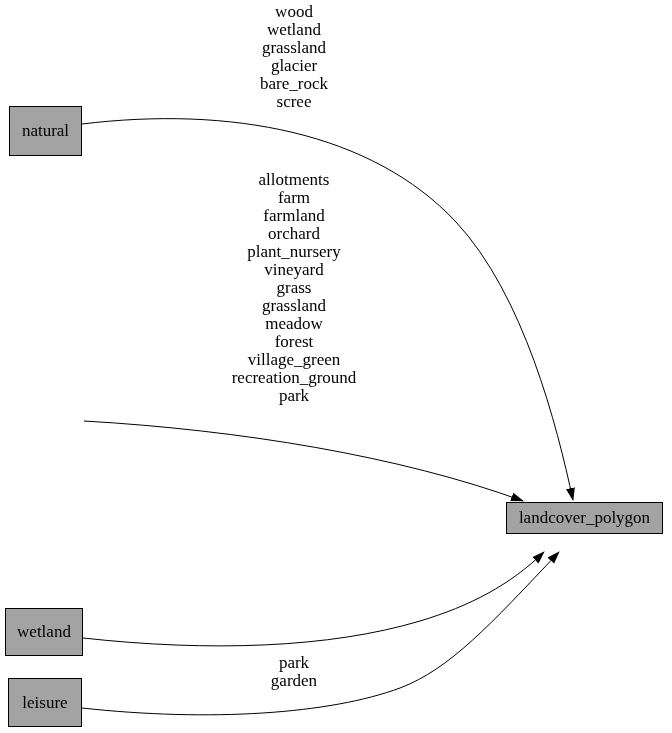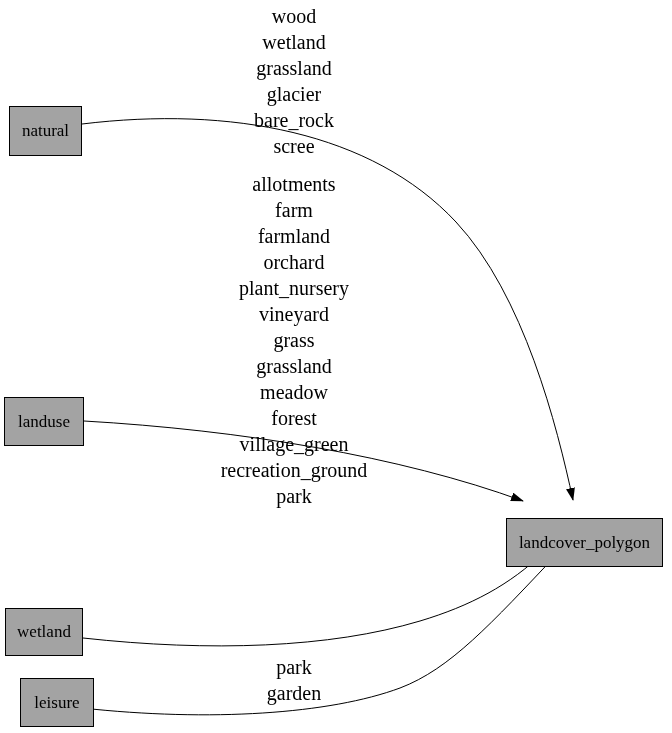--- a/index.html
+++ b/index.html
@@ -32,22 +32,22 @@
     display: flex;
     align-items: center;
     justify-content: center;
     font-size: 17px;
     color: #000000;
     white-space: nowrap;
   }
   .edge-label {
     position: absolute;
     text-align: center;
-    font-size: 20px;
-    line-height: 26px;
+    font-size: 17px;
+    line-height: 18px;
     color: #000000;
     white-space: pre-line;
   }
 </style>
 </head>
 <body>
 
 <div class="canvas">
 
   <svg class="edge-layer" viewBox="0 0 672 733" xmlns="http://www.w3.org/2000/svg">
@@ -59,33 +59,30 @@
     <path class="edge" d="M 82,124 C 230,106 372,132 456,222 C 524,295 557,426 573,500" marker-end="url(#arrowhead)"></path>
     <path class="edge" d="M 84,421 C 240,430 400,456 523,501" marker-end="url(#arrowhead)"></path>
     <path class="edge" d="M 83,638 C 210,652 330,648 420,621 C 470,606 510,585 544,552" marker-end="url(#arrowhead)"></path>
     <path class="edge" d="M 82,708 C 210,722 330,714 400,688 C 450,669 490,625 559,552" marker-end="url(#arrowhead)"></path>
   </svg>
 
   <div class="node" style="left:9px; top:106px; width:73px; height:50px;">
     <span>natural</span>
   </div>
 
-  <div class="node" style="left:4px; top:397px; width:80px; height:49px;">
-    <span>landuse</span>
-  </div>
 
   <div class="node" style="left:5px; top:608px; width:78px; height:48px;">
     <span>wetland</span>
   </div>
 
-  <div class="node" style="left:20px; top:678px; width:74px; height:49px;">
+  <div class="node" style="left:8px; top:678px; width:74px; height:49px;">
     <span>leisure</span>
   </div>
 
-  <div class="node" style="left:506px; top:518px; width:157px; height:49px;">
+  <div class="node" style="left:506px; top:502px; width:157px; height:32px;">
     <span>landcover_polygon</span>
   </div>
 
   <div class="edge-label" style="left:209px; top:3px; width:170px;">wood
 wetland
 grassland
 glacier
 bare_rock
 scree</div>
 

